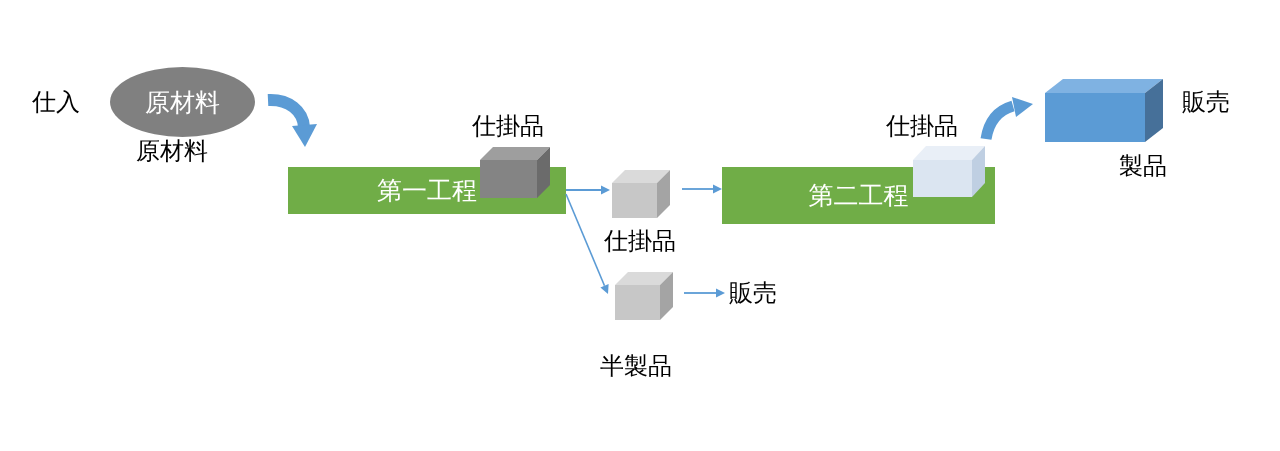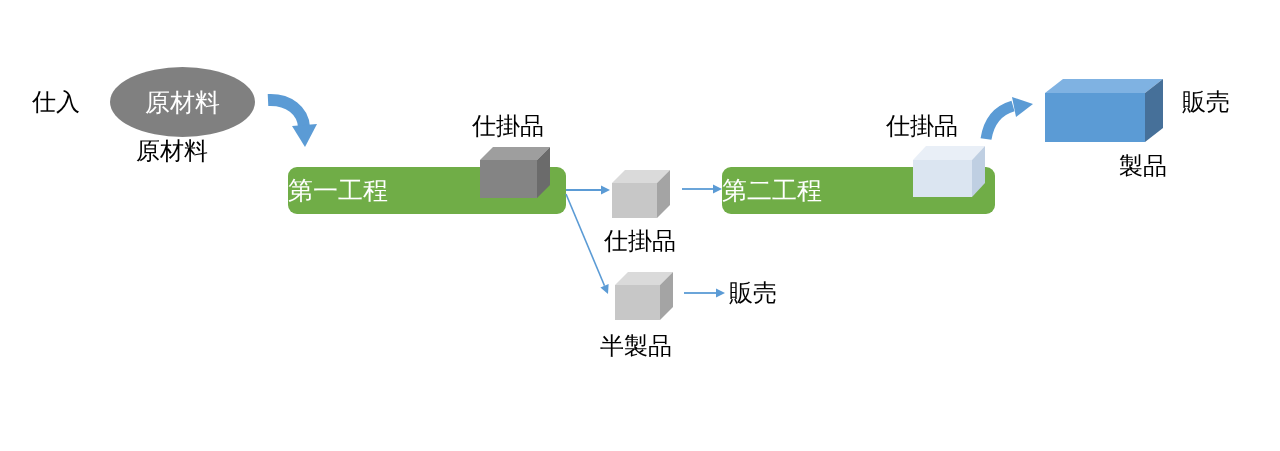--- a/index.html
+++ b/index.html
@@ -15,35 +15,35 @@
   .ellipse {
     position:absolute; z-index:1; border-radius:50%;
     background:var(--raw_material_fill);
     display:flex; align-items:center; justify-content:center;
   }
   .ellipse span, .bar span {
     color:var(--shape_text); font-size:25px; white-space:nowrap;
   }
   .bar {
     position:absolute; z-index:1; background:var(--process_bar);
-    display:flex; align-items:center; border-radius:9px;
+    display:flex; align-items:center; justify-content:center;
   }
   svg.overlay {
     position:absolute; left:0; top:0; z-index:5; pointer-events:none;
   }
 </style>
 </head>
 <body>
 
 <div class="canvas">
 
   <div class="bar" style="left:288px; top:167px; width:278px; height:47px;">
     <span>第一工程</span>
   </div>
-  <div class="bar" style="left:722px; top:167px; width:273px; height:47px;">
+  <div class="bar" style="left:722px; top:167px; width:273px; height:57px;">
     <span>第二工程</span>
   </div>
 
   <div class="ellipse" style="left:110px; top:67px; width:145px; height:70px;">
     <span>原材料</span>
   </div>
 
   <svg class="overlay" width="1280" height="451" viewBox="0 0 1280 451">
 
     <g>
@@ -105,18 +105,18 @@
       <polygon points="1145,93 1163,79 1163,128 1145,142" style="fill:var(--product_side)"></polygon>
       <rect x="1045" y="93" width="100" height="49" style="fill:var(--product_front)"></rect>
     </g>
   </svg>
 
   <div class="lbl" style="left:32px; top:88px;">仕入</div>
   <div class="lbl" style="left:136px; top:137px;">原材料</div>
   <div class="lbl" style="left:472px; top:112px;">仕掛品</div>
   <div class="lbl" style="left:604px; top:227px;">仕掛品</div>
   <div class="lbl" style="left:886px; top:112px;">仕掛品</div>
-  <div class="lbl" style="left:600px; top:332px;">半製品</div>
+  <div class="lbl" style="left:600px; top:352px;">半製品</div>
   <div class="lbl" style="left:729px; top:279px;">販売</div>
   <div class="lbl" style="left:1073px; top:152px;margin-left:46px;">製品</div>
   <div class="lbl" style="left:1182px; top:88px;">販売</div>
 
 </div>
 
 </body></html>

